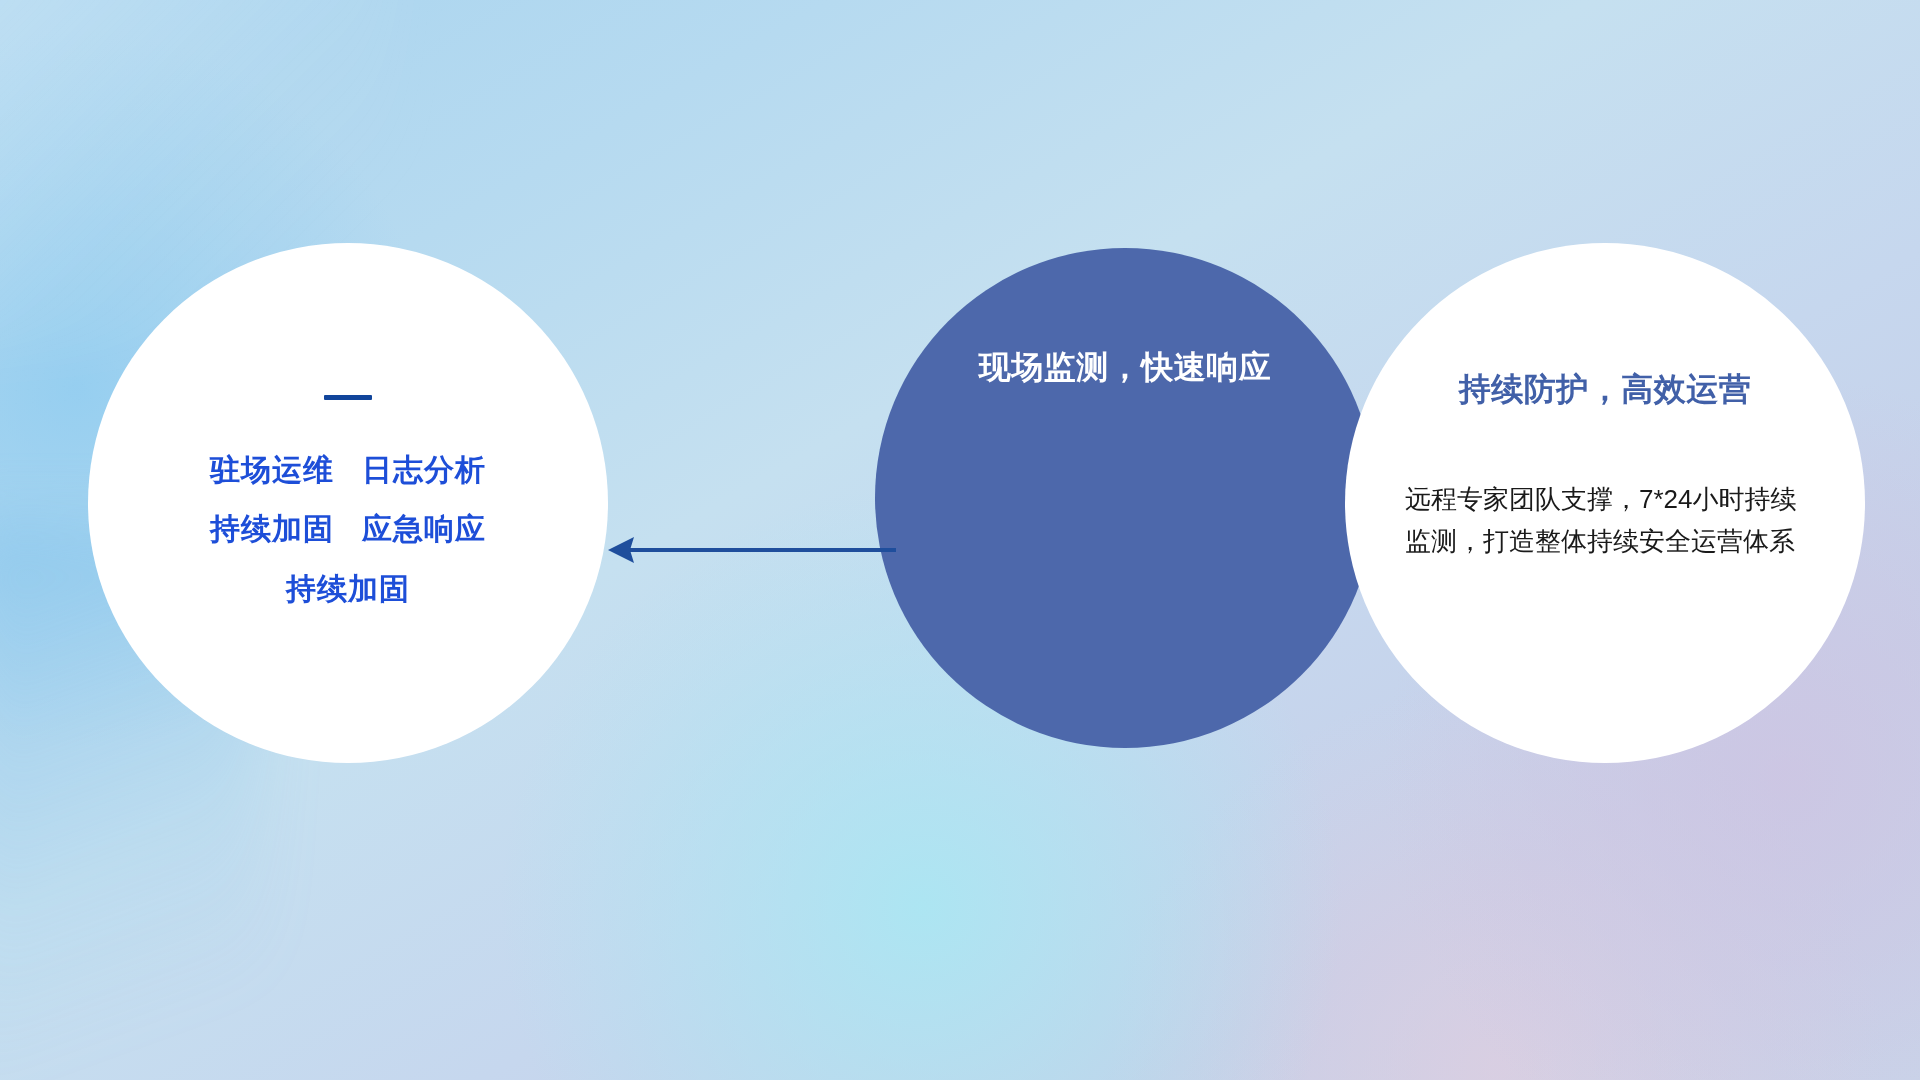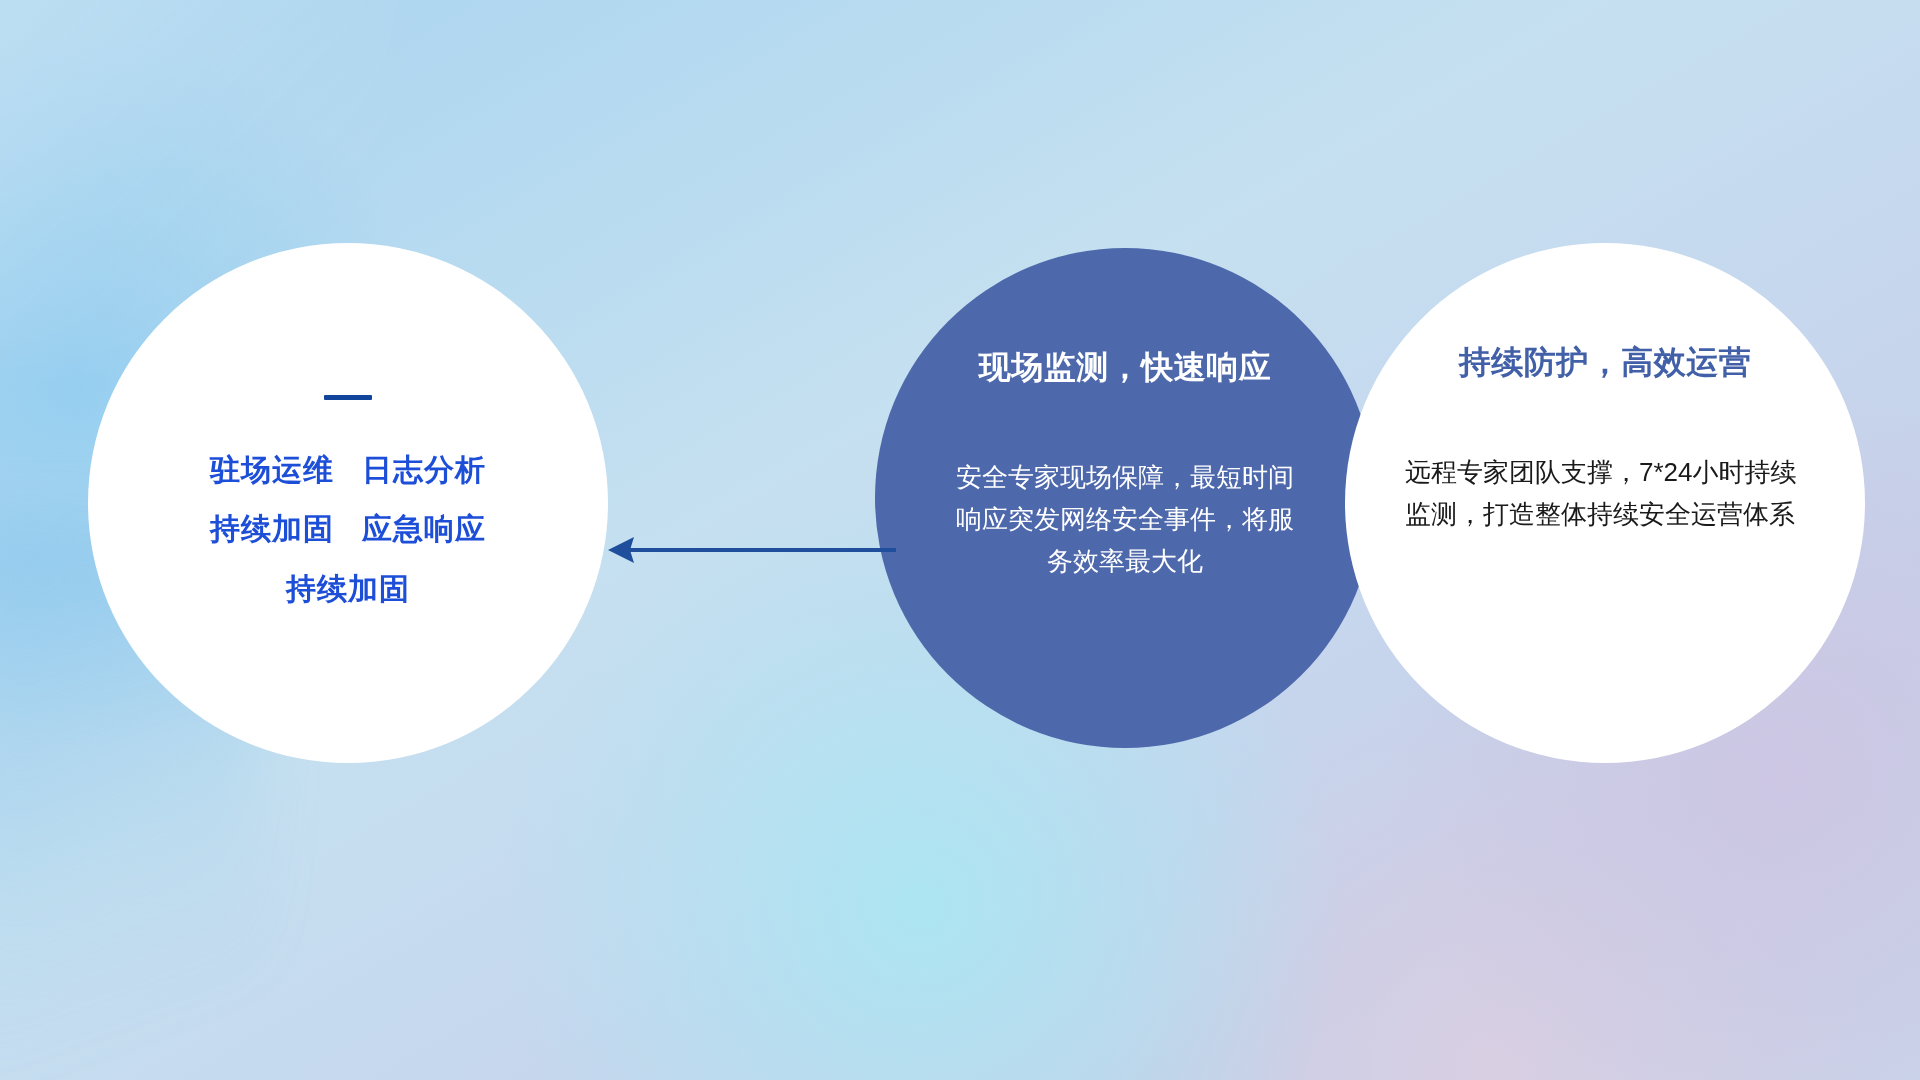--- a/index.html
+++ b/index.html
@@ -102,20 +102,21 @@
     background:#ffffff;
     z-index:4;
     padding-top:98px;
   }
   #circle-right .c-title {
     font-size:32px;
     font-weight:bold;
     color:#4160a8;
     letter-spacing:0.5px;
     white-space:nowrap;
+    margin-top:27px;
   }
   #circle-right .c-body {
     margin-top:66px;
     font-size:26px;
     color:#1a1a1a;
     line-height:1.62;
     width:400px;
     text-align:left;
   }
 
@@ -139,21 +140,20 @@
     <div class="rule-dash"></div>
     <div class="svc-lines">
       <div class="row">驻场运维   日志分析</div>
       <div class="row">持续加固   应急响应</div>
       <div class="row">持续加固</div>
     </div>
   </div>
 
   <div class="circle" id="circle-mid">
     <div class="c-title">现场监测，快速响应</div>
-    <div class="c-body">安全专家现场保障，最短时间响应突发网络安全事件，将服务效率最大化</div>
   </div>
 
   <div class="circle" id="circle-right">
     <div class="c-title">持续防护，高效运营</div>
     <div class="c-body">远程专家团队支撑，7*24小时持续监测，打造整体持续安全运营体系</div>
   </div>
 
   <svg id="flow-arrow" viewBox="0 0 300 70">
     <line x1="296" y1="35" x2="30" y2="35" stroke="#1f4e9c" stroke-width="4"></line>
     <path d="M8 35 L34 22 L30 35 L34 48 Z" fill="#1f4e9c"></path>

